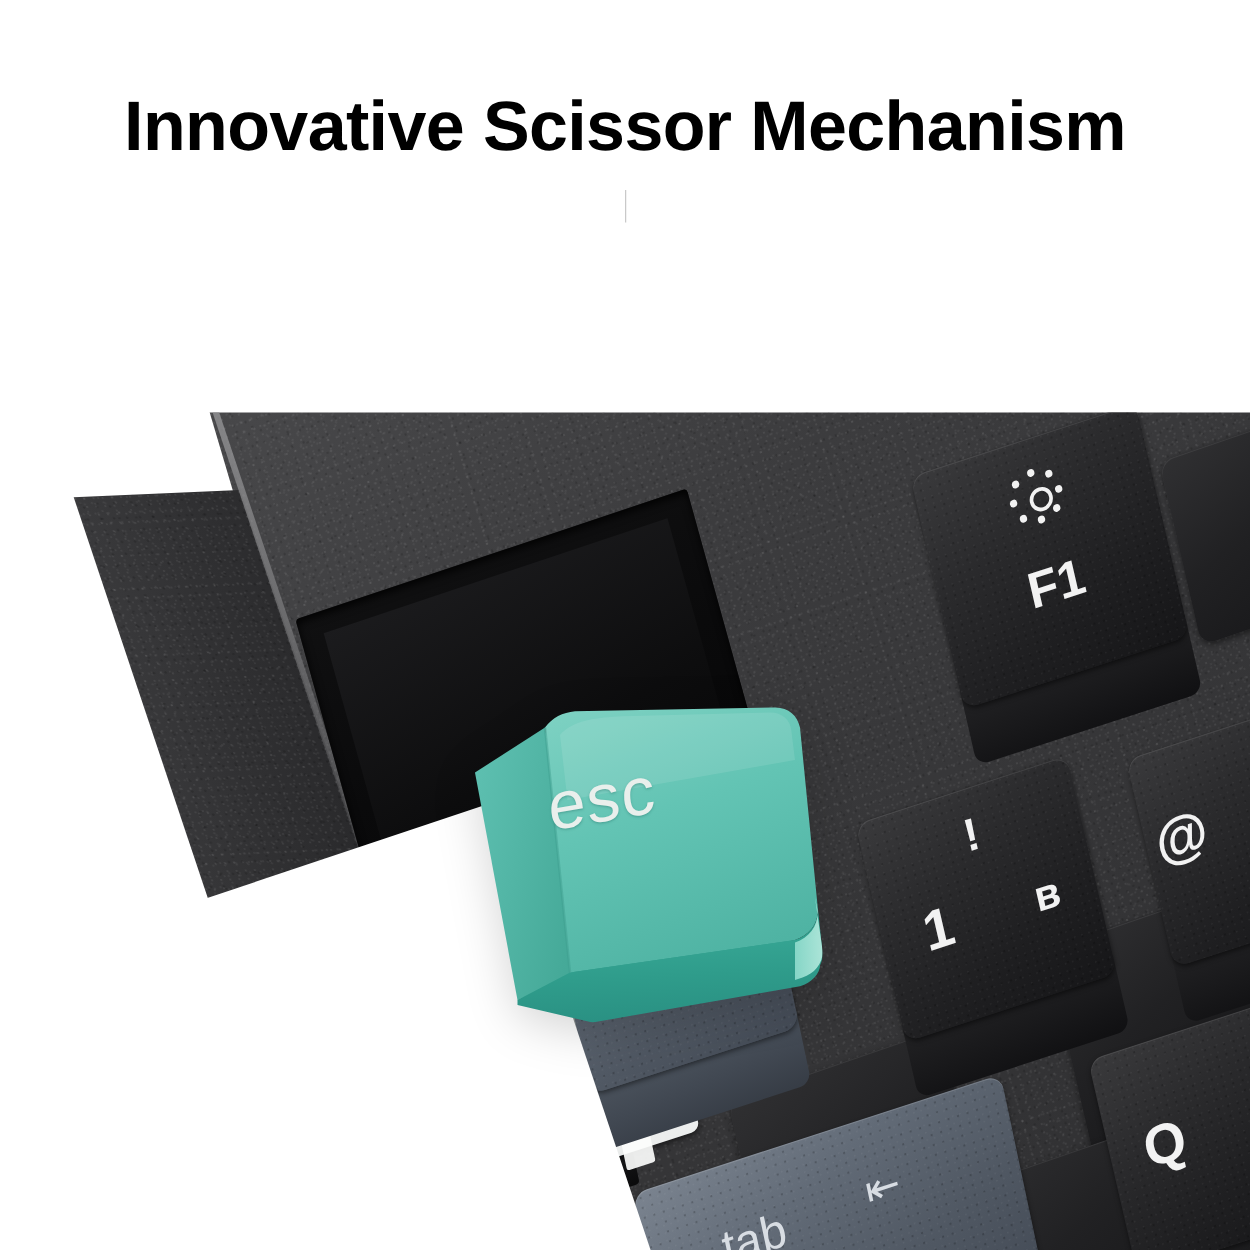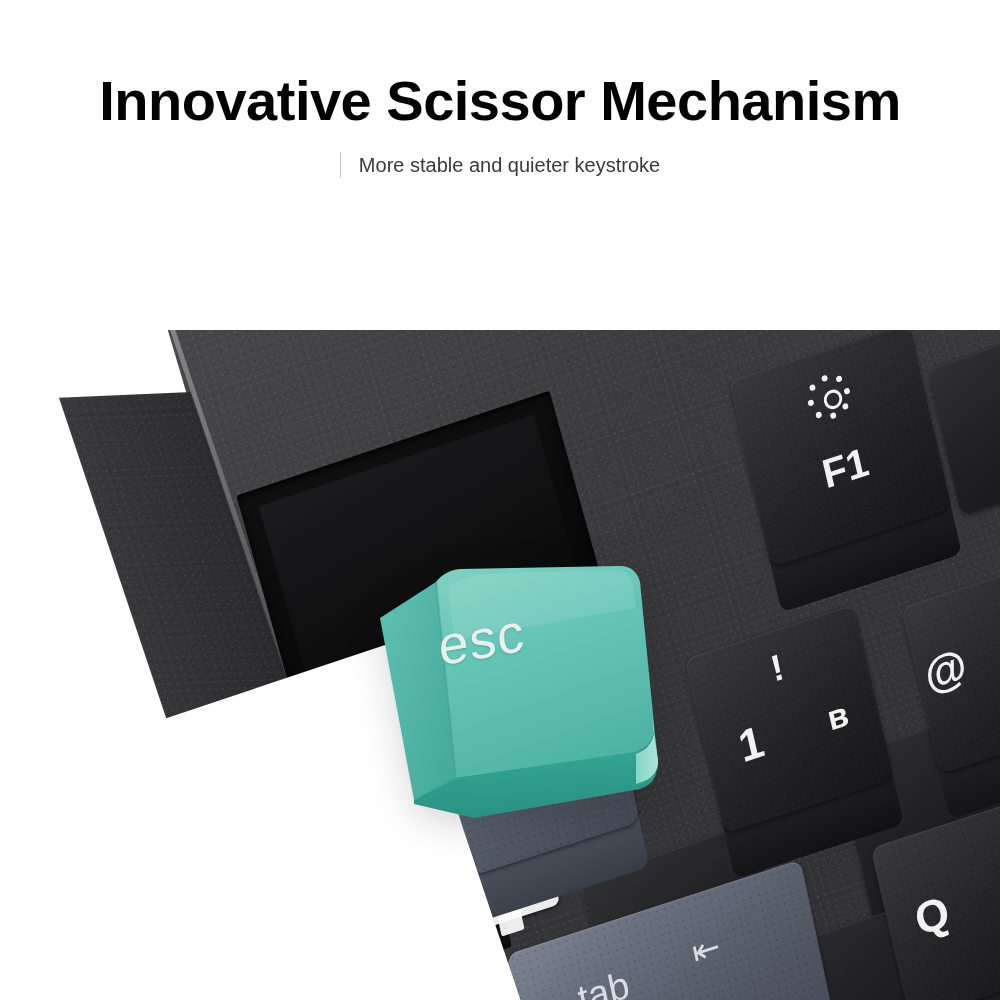--- a/index.html
+++ b/index.html
@@ -368,21 +368,20 @@
 </style>
 </head>
 <body>
 
 <div id="stage">
 
   <div class="headline">Innovative Scissor Mechanism</div>
 
   <div class="subline">
     <span class="subdiv"></span>
-    <span>More stable and quieter keystroke</span>
   </div>
 
   <div id="kb-wrap">
 
     <div class="chassis">
       <div class="tex"></div>
     </div>
 
     <div class="side-left">
       <div class="tex"></div>

